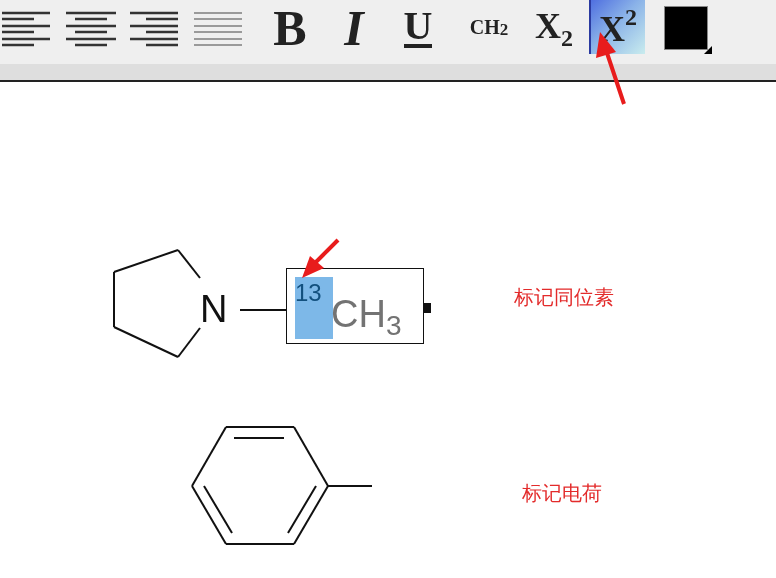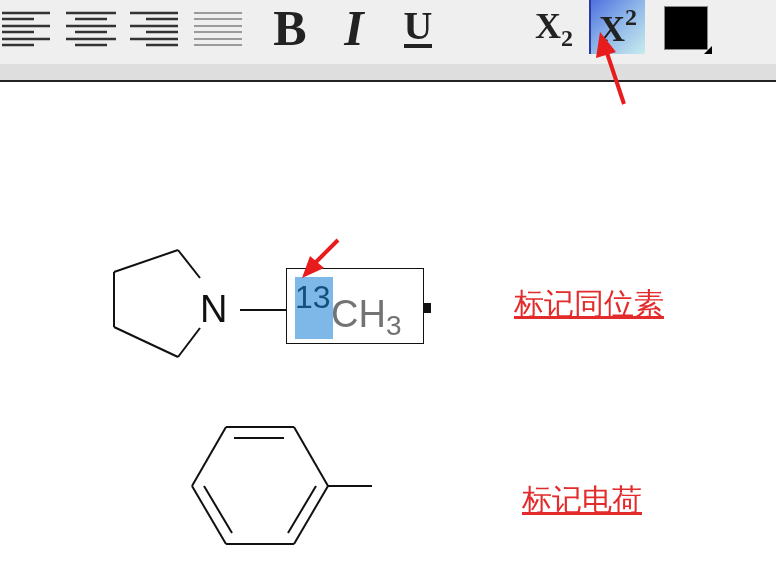--- a/index.html
+++ b/index.html
@@ -18,25 +18,25 @@
   .ch2-btn{left:460px;width:58px;font-size:20px;}
   .ch2-btn sub{font-size:17px;vertical-align:-1px;}
   .sub-btn{left:526px;width:56px;font-size:36px;}
   .sub-btn sub{font-size:24px;vertical-align:-8px;}
   .sup-btn{left:589px;width:56px;height:54px;font-size:36px;background:linear-gradient(135deg,#4f6fe0 0%,#8ab2e8 45%,#c9ecee 100%);border-left:2px solid #2a3aa0;box-sizing:border-box;}
   .sup-btn sup{font-size:24px;vertical-align:16px;}
   .color-btn{left:664px;top:6px;height:44px;width:44px;background:#000;border:1px solid #888;box-sizing:border-box;}
   .color-corner{position:absolute;right:-5px;bottom:-5px;width:0;height:0;border-left:8px solid transparent;border-bottom:8px solid #000;}
   .canvas{position:absolute;left:0;top:82px;width:776px;height:496px;}
   .mol{position:absolute;left:0;top:0;}
-  .label{position:absolute;color:#e32b2b;font-size:30px;font-family:"DejaVu Sans",sans-serif;letter-spacing:0px;text-decoration:underline;}
+  .label{position:absolute;color:#e32b2b;font-size:20px;font-family:"DejaVu Sans",sans-serif;letter-spacing:0px;}
   .atom{position:absolute;font-size:38px;color:#111;font-family:"Liberation Sans",sans-serif;}
   .textbox{position:absolute;left:286px;top:186px;width:138px;height:76px;border:1.5px solid #111;box-sizing:border-box;background:#fff;}
   .sel-highlight{position:absolute;left:8px;top:8px;width:38px;height:62px;background:#7db8e8;}
-  .iso{position:absolute;left:8px;top:10px;font-size:32px;color:#12507e;}
+  .iso{position:absolute;left:8px;top:10px;font-size:24px;color:#12507e;}
   .ch3{position:absolute;left:44px;top:24px;font-size:38px;color:#737373;}
   .ch3 sub{font-size:28px;vertical-align:-8px;}
   .handle{position:absolute;right:-8px;top:34px;width:8px;height:10px;background:#111;}
   .cl{position:absolute;left:376px;top:386px;font-size:38px;color:#111;}
   .cl sup{font-size:26px;vertical-align:14px;margin-left:1px;}
 </style>
 </head>
 <body>
 
 <div class="toolbar">
@@ -91,20 +91,23 @@
 
   <div class="tb serif b-btn">
     <span>B</span>
   </div>
   <div class="tb serif i-btn">
     <span>I</span>
   </div>
   <div class="tb serif u-btn">
     <span>U</span>
   </div>
+  <div class="tb serif ch2-btn">
+    <span><span>CH</span><sub>2</sub></span>
+  </div>
   <div class="tb serif sub-btn">
     <span><span>X</span><sub>2</sub></span>
   </div>
   <div class="tb serif sup-btn">
     <span><span>X</span><sup>2</sup></span>
   </div>
   <div class="tb color-btn">
     <span class="color-corner"></span>
   </div>
 </div>

